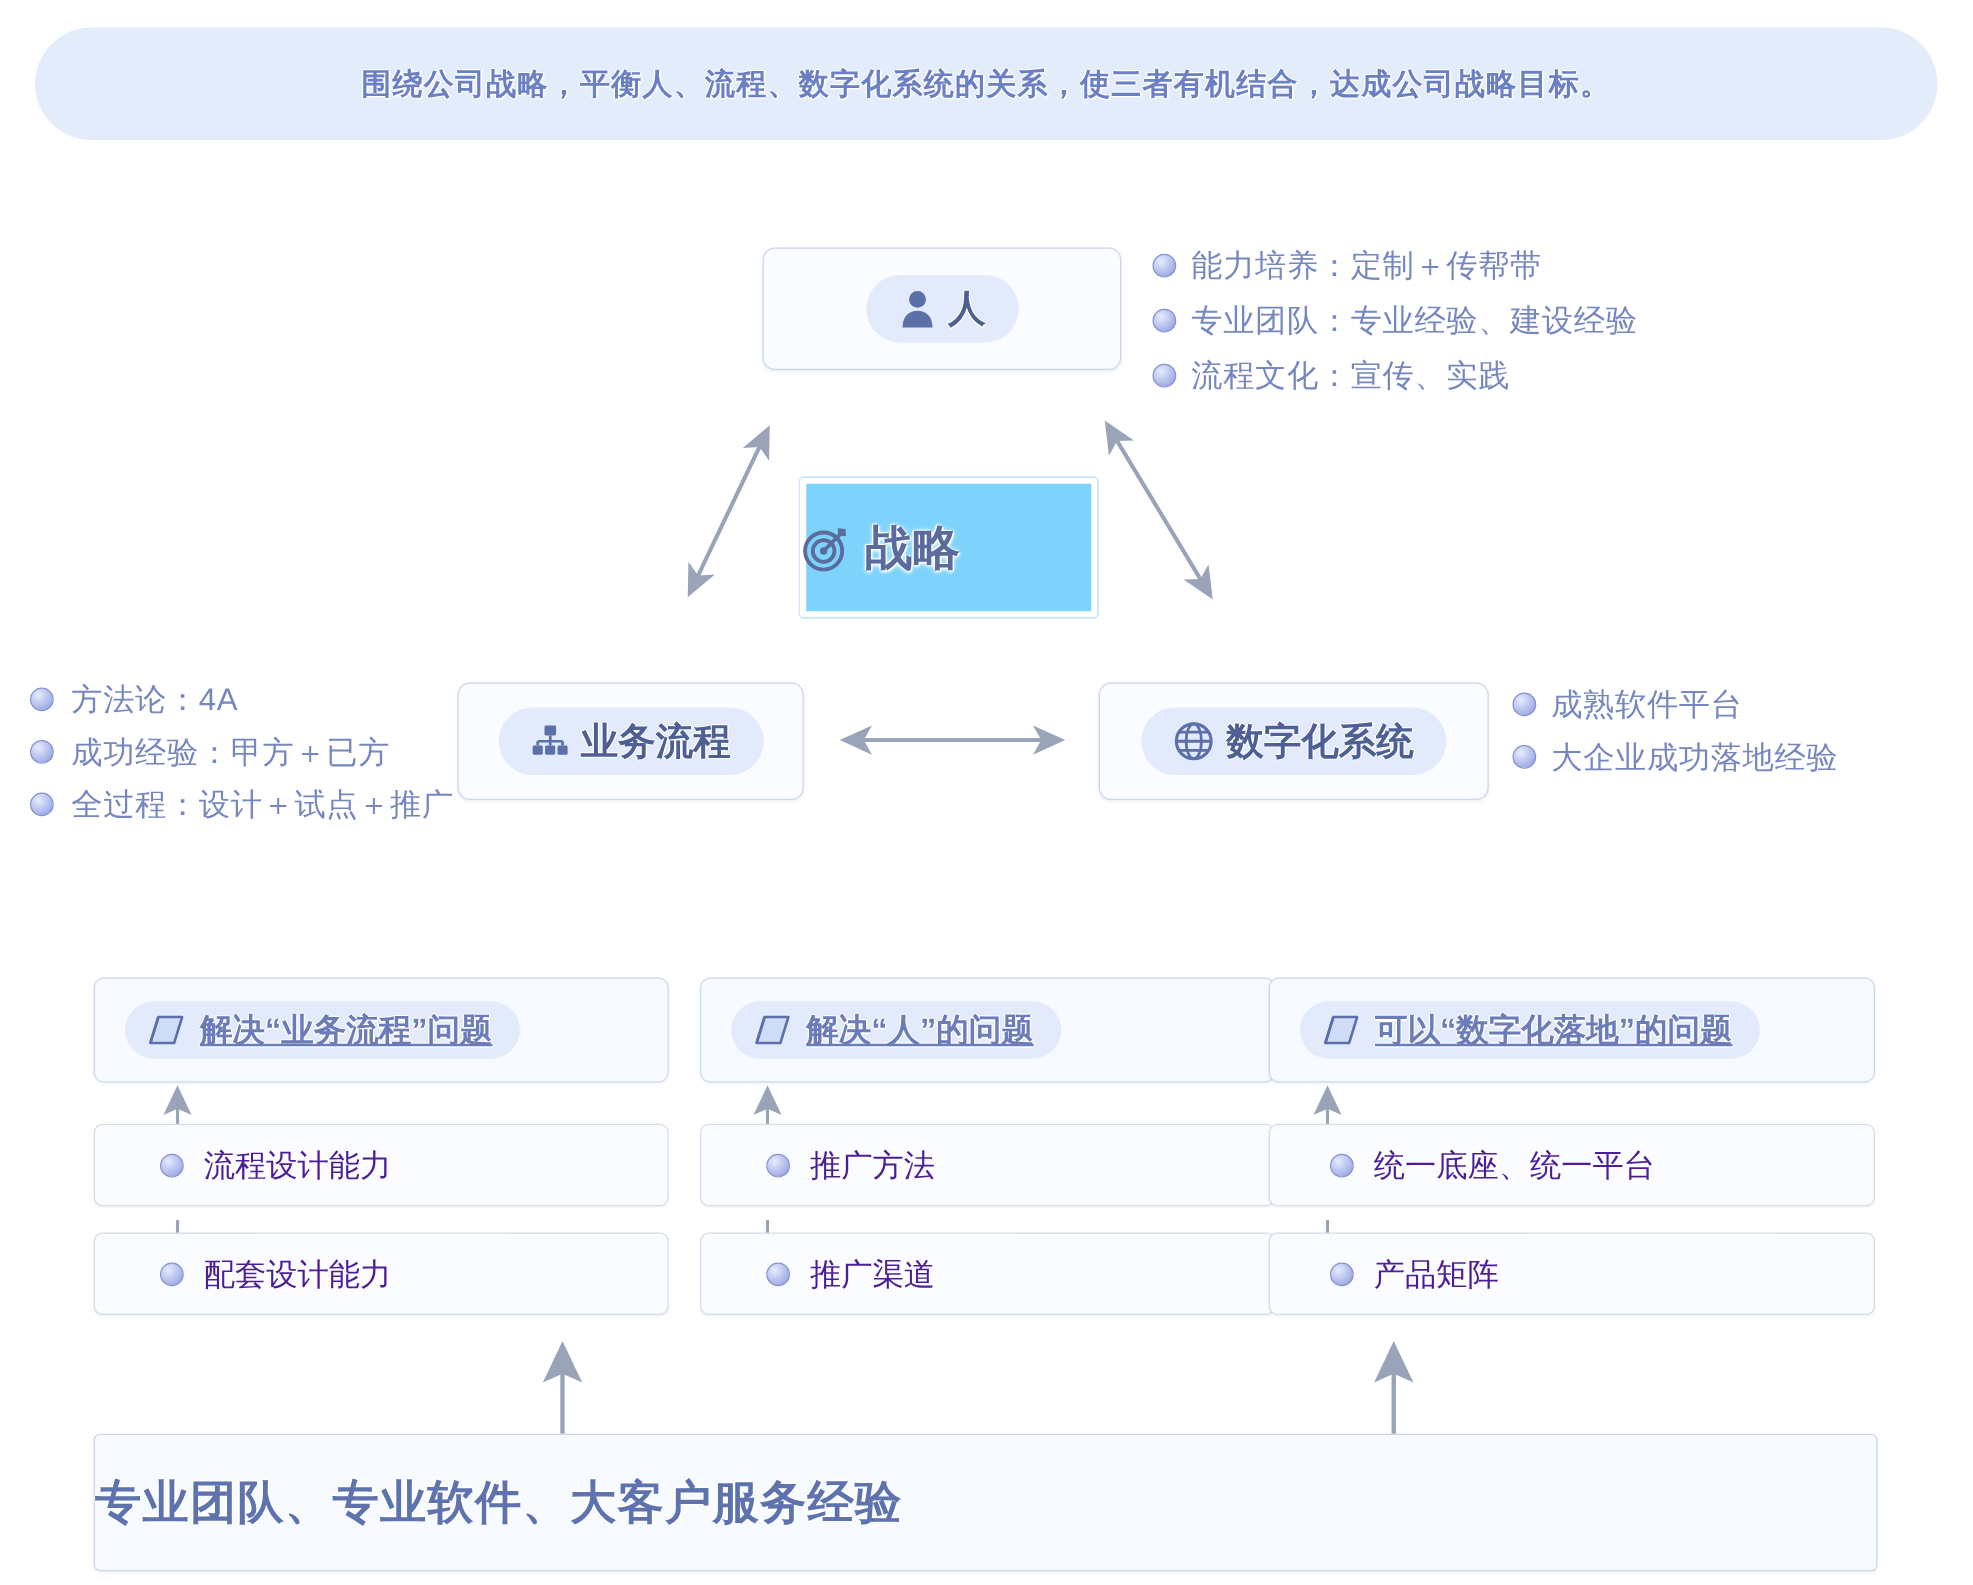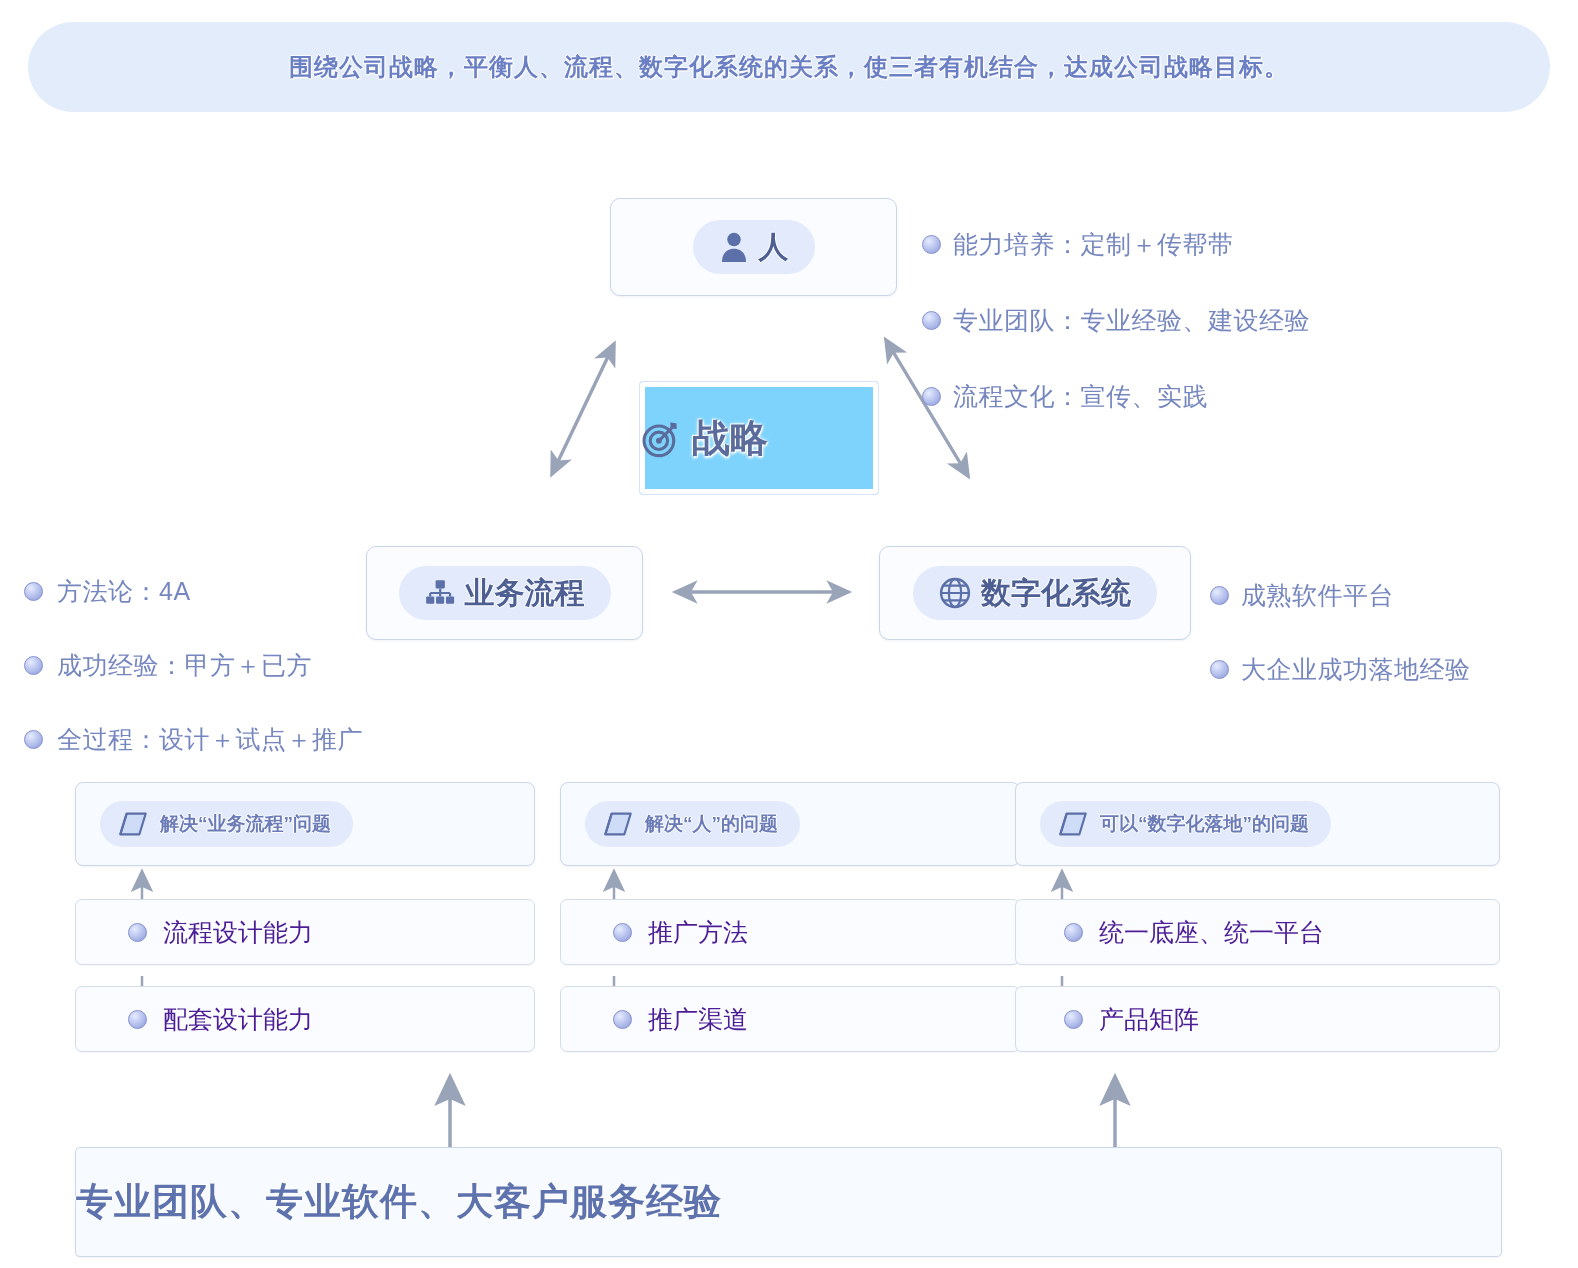--- a/index.html
+++ b/index.html
@@ -81,21 +81,20 @@
     font-size: 38px; font-weight: bold; color: #5b6c9c;
     text-shadow: 0 2px 3px #ffffff, 0 0 4px #ffffff, 1px 1px 0 #fff, -1px -1px 0 #fff;
   }
 
   
   .bullet-list { position: absolute; }
   .bullet-row {
     display: flex; align-items: center;
     gap: 12px;
     white-space: nowrap;
-    margin-top: 32px;
   }
   .bullet-dot {
     width: 17px; height: 17px; border-radius: 50%;
     background: radial-gradient(circle at 34% 30%, #e6ecff 0%, #b9c4ee 48%, #8a98d9 100%);
     border: 1px solid #8490cf;
     flex: none;
   }
   .bullet-text {
     font-size: 25px;
     color: #7687bf;
@@ -130,23 +129,24 @@
   }
   .col-head-pill {
     margin-left: 24px;
     height: 46px;
     background: #e2eafb;
     border-radius: 23px;
     display: flex; align-items: center; gap: 12px;
     padding: 0 22px 0 18px;
   }
   .col-head-text {
-    font-size: 19px; font-weight: bold; color: #6b7cb8;
+    font-size: 26px; font-weight: bold; color: #6b7cb8;
     text-shadow: 0 1px 0 #fff, 0 -1px 0 #fff, 1px 0 0 #fff, -1px 0 0 #fff;
     white-space: nowrap;
+    text-decoration: underline;
   }
   .col-item {
     height: 64px;
     background: #fafcff;
     border: 1px solid #d3dde9;
     border-radius: 7px;
     display: flex; align-items: center;
     padding-left: 52px;
     gap: 16px;
     box-shadow: 0 1px 1px rgba(120,140,180,.07);

